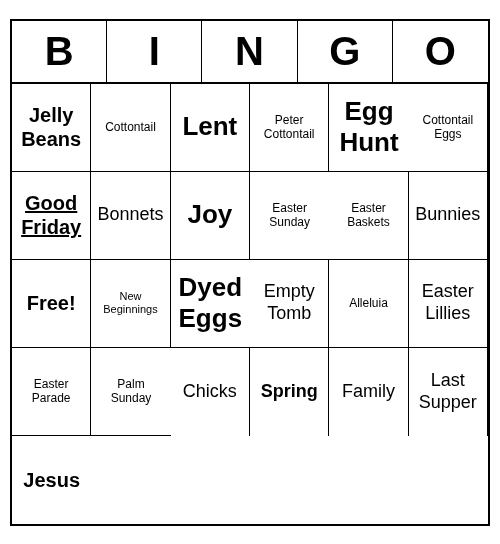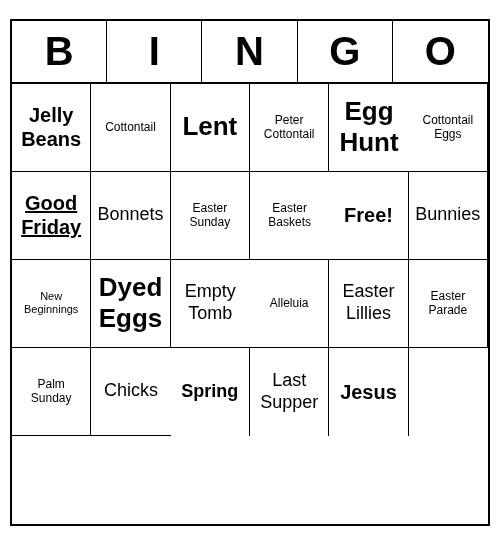--- a/index.html
+++ b/index.html
@@ -108,32 +108,35 @@
 Eggs</span>
       </div>
       <div class="bingo-cell">
         <span class="cell-text size-lg" style="white-space: pre-line; text-decoration: underline;">Good
 Friday</span>
       </div>
       <div class="bingo-cell">
         <span class="cell-text size-md" style="white-space: pre-line;">Bonnets</span>
       </div>
       <div class="bingo-cell">
+        <span class="cell-text size-xl" style="white-space: pre-line;">Joy</span>
+      </div>
+      <div class="bingo-cell">
         <span class="cell-text size-sm" style="white-space: pre-line;">Easter
 Sunday</span>
       </div>
       <div class="bingo-cell">
         <span class="cell-text size-sm" style="white-space: pre-line;">Easter
 Baskets</span>
       </div>
       <div class="bingo-cell">
-        <span class="cell-text size-lg" style="white-space: pre-line;">Free!</span>
+        <span class="cell-text size-md" style="white-space: pre-line;">Bunnies</span>
       </div>
       <div class="bingo-cell">
-        <span class="cell-text size-md" style="white-space: pre-line;">Bunnies</span>
+        <span class="cell-text size-lg" style="white-space: pre-line;">Free!</span>
       </div>
       <div class="bingo-cell">
         <span class="cell-text size-xs" style="white-space: pre-line;">New
 Beginnings</span>
       </div>
       <div class="bingo-cell">
         <span class="cell-text size-xl" style="white-space: pre-line;">Dyed
 Eggs</span>
       </div>
       <div class="bingo-cell">
@@ -155,20 +158,23 @@
         <span class="cell-text size-sm" style="white-space: pre-line;">Palm
 Sunday</span>
       </div>
       <div class="bingo-cell">
         <span class="cell-text size-md" style="white-space: pre-line;">Chicks</span>
       </div>
       <div class="bingo-cell">
         <span class="cell-text size-md" style="white-space: pre-line; font-weight: bold;">Spring</span>
       </div>
       <div class="bingo-cell">
+        <span class="cell-text size-md" style="white-space: pre-line;">Family</span>
+      </div>
+      <div class="bingo-cell">
         <span class="cell-text size-md" style="white-space: pre-line;">Last
 Supper</span>
       </div>
       <div class="bingo-cell">
         <span class="cell-text size-lg" style="white-space: pre-line;">Jesus</span>
       </div>
     </div>
 </div>
 
 </body></html>

